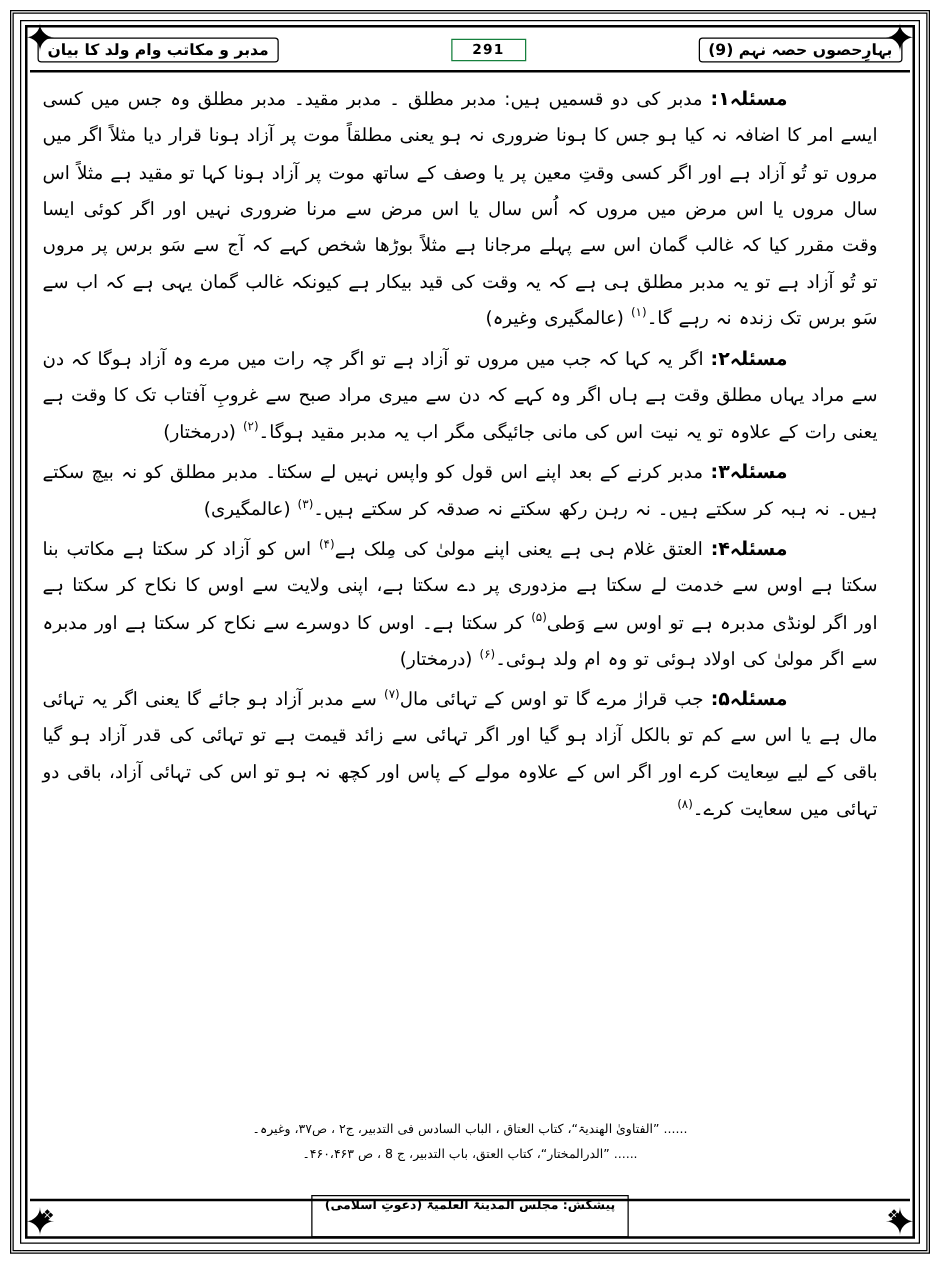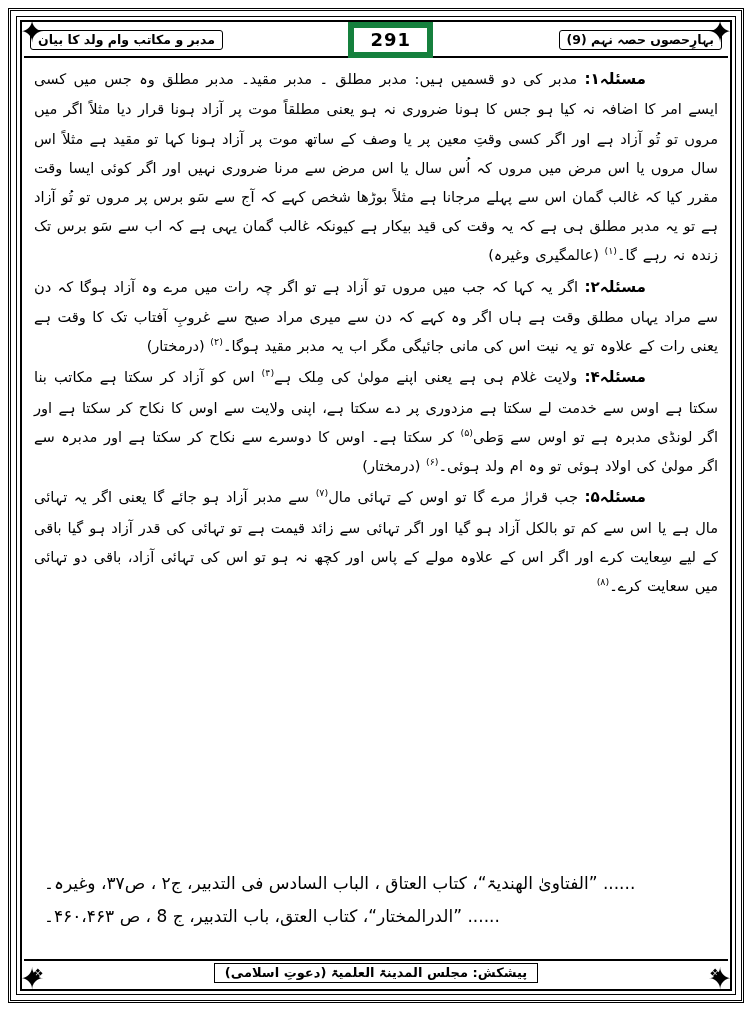--- a/index.html
+++ b/index.html
@@ -67,23 +67,23 @@
     direction:rtl;
     white-space:nowrap;
     font-family:"DejaVu Sans", sans-serif;
   }
   .hdr-left{
     border:1.5px solid #000;
     padding:1px 7px 2px 7px;
     border-radius:3px;
   }
   .hdr-page{
-    border:6px solid #15803d;
+    border:1px solid #15803d;
     padding:1px 16px 2px 16px;
-    font-size:18px;
+    font-size:11px;
     font-weight:bold;
     letter-spacing:1px;
   }
   .hdr-right{
     border:1.5px solid #000;
     padding:1px 7px 2px 7px;
     border-radius:3px;
   }
   
   .content{
@@ -92,21 +92,21 @@
     direction:rtl;
     text-align:justify;
     box-sizing:border-box;
     overflow:hidden;
   }
   .para{
     font-size:14.6px;
     line-height:2.0;
     direction:rtl;
     text-align:justify;
-    margin:0 0 2px 0;
+    margin:0 16px 2px 0;
     padding:0 2px;
     word-spacing:1px;
   }
   .para .lbl{
     font-weight:bold;
     font-size:15.2px;
   }
   .para.indent-first{ text-indent:72px; }
   .sup{
     font-size:9.5px;
@@ -118,24 +118,24 @@
     left:44px;right:44px;bottom:78px;
     direction:rtl;
     box-sizing:border-box;
   }
   .fn-rule{
     border-top:1px solid #000;
     width:0;
     margin:0 0 4px 0;
   }
   .fn{
-    font-size:17px;
+    font-size:10px;
     line-height:1.95;
     direction:rtl;
-    text-align:left;
+    text-align:center;
     white-space:nowrap;
   }
   .fn .dots{letter-spacing:0px;}
   .fn .gap{display:inline-block;width:56px;}
   
   .footer{
     position:absolute;
     left:24px;right:24px;bottom:26px;
     height:26px;
     border-top:2px solid #000;
@@ -146,22 +146,22 @@
     padding:0 8px;
   }
   .ftr-cell{
     font-size:11.5px;
     font-weight:bold;
     direction:rtl;
     white-space:nowrap;
   }
   .ftr-center{
     border:1.5px solid #000;
-    padding:1px 10px 2px 10px;
-    font-size:13px;
+    padding:1px 10px 19px 10px;
+    font-size:10px;
   }
   .ornament{
     font-size:13px;
     letter-spacing:-1px;
   }
 </style>
 </head>
 <body>
 
 <div class="page">
@@ -191,24 +191,29 @@
       <span>مدبر کی دو قسمیں ہیں: مدبر مطلق ۔ مدبر مقید۔ مدبر مطلق وہ جس میں کسی ایسے امر کا اضافہ نہ کیا ہو جس کا ہونا ضروری نہ ہو یعنی مطلقاً موت پر آزاد ہونا قرار دیا مثلاً اگر میں مروں تو تُو آزاد ہے اور اگر کسی وقتِ معین پر یا وصف کے ساتھ موت پر آزاد ہونا کہا تو مقید ہے مثلاً اس سال مروں یا اس مرض میں مروں کہ اُس سال یا اس مرض سے مرنا ضروری نہیں اور اگر کوئی ایسا وقت مقرر کیا کہ غالب گمان اس سے پہلے مرجانا ہے مثلاً بوڑھا شخص کہے کہ آج سے سَو برس پر مروں تو تُو آزاد ہے تو یہ مدبر مطلق ہی ہے کہ یہ وقت کی قید بیکار ہے کیونکہ غالب گمان یہی ہے کہ اب سے سَو برس تک زندہ نہ رہے گا۔</span><span class="sup">(۱)</span>
       <span>(عالمگیری وغیرہ)</span>
     </p>
 
     <p class="para indent-first">
       <span class="lbl">مسئلہ۲:</span>
       <span>اگر یہ کہا کہ جب میں مروں تو آزاد ہے تو اگر چہ رات میں مرے وہ آزاد ہوگا کہ دن سے مراد یہاں مطلق وقت ہے ہاں اگر وہ کہے کہ دن سے میری مراد صبح سے غروبِ آفتاب تک کا وقت ہے یعنی رات کے علاوہ تو یہ نیت اس کی مانی جائیگی مگر اب یہ مدبر مقید ہوگا۔</span><span class="sup">(۲)</span>
       <span>(درمختار)</span>
     </p>
 
+    <p class="para indent-first">
+      <span class="lbl">مسئلہ۳:</span>
+      <span>مدبر کرنے کے بعد اپنے اس قول کو واپس نہیں لے سکتا۔ مدبر مطلق کو نہ بیچ سکتے ہیں۔ نہ ہبہ کر سکتے ہیں۔ نہ رہن رکھ سکتے نہ صدقہ کر سکتے ہیں۔</span><span class="sup">(۳)</span>
+      <span>(عالمگیری)</span>
+    </p>
 
     <p class="para indent-first">
       <span class="lbl">مسئلہ۴:</span>
-      <span>ولایت غلام ہی ہے یعنی اپنے مولیٰ کی مِلک ہے</span><span class="sup">(۴)</span>
+      <span>العتق غلام ہی ہے یعنی اپنے مولیٰ کی مِلک ہے</span><span class="sup">(۴)</span>
       <span>اس کو آزاد کر سکتا ہے مکاتب بنا سکتا ہے اوس سے خدمت لے سکتا ہے مزدوری پر دے سکتا ہے، اپنی ولایت سے اوس کا نکاح کر سکتا ہے اور اگر لونڈی مدبرہ ہے تو اوس سے وَطی</span><span class="sup">(۵)</span>
       <span>کر سکتا ہے۔ اوس کا دوسرے سے نکاح کر سکتا ہے اور مدبرہ سے اگر مولیٰ کی اولاد ہوئی تو وہ ام ولد ہوئی۔</span><span class="sup">(۶)</span>
       <span>(درمختار)</span>
     </p>
 
     <p class="para indent-first">
       <span class="lbl">مسئلہ۵:</span>
       <span>جب قرارٰ مرے گا تو اوس کے تہائی مال</span><span class="sup">(۷)</span>
       <span>سے مدبر آزاد ہو جائے گا یعنی اگر یہ تہائی مال ہے یا اس سے کم تو بالکل آزاد ہو گیا اور اگر تہائی سے زائد قیمت ہے تو تہائی کی قدر آزاد ہو گیا باقی کے لیے سِعایت کرے اور اگر اس کے علاوہ مولے کے پاس اور کچھ نہ ہو تو اس کی تہائی آزاد، باقی دو تہائی میں سعایت کرے۔</span><span class="sup">(۸)</span>
     </p>

